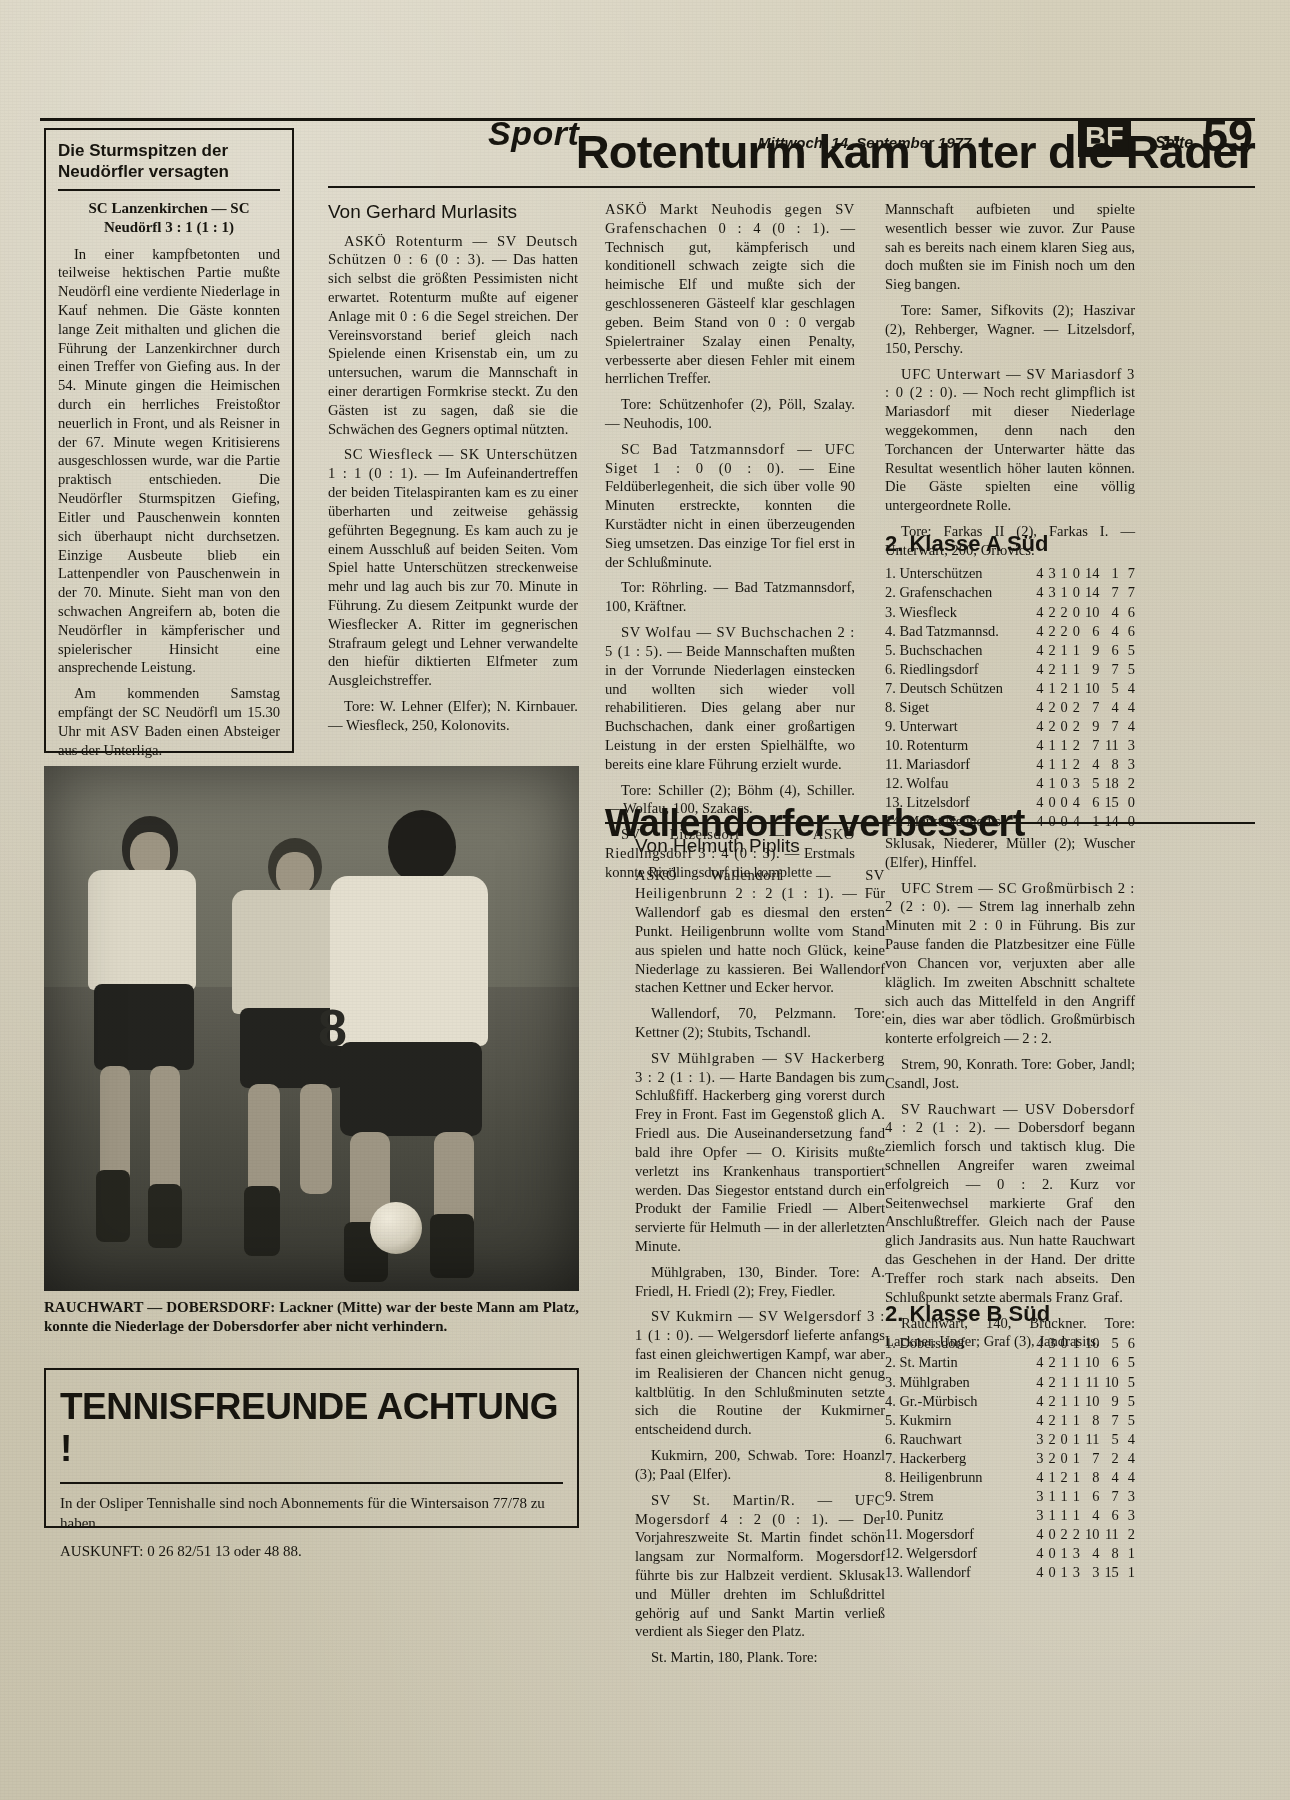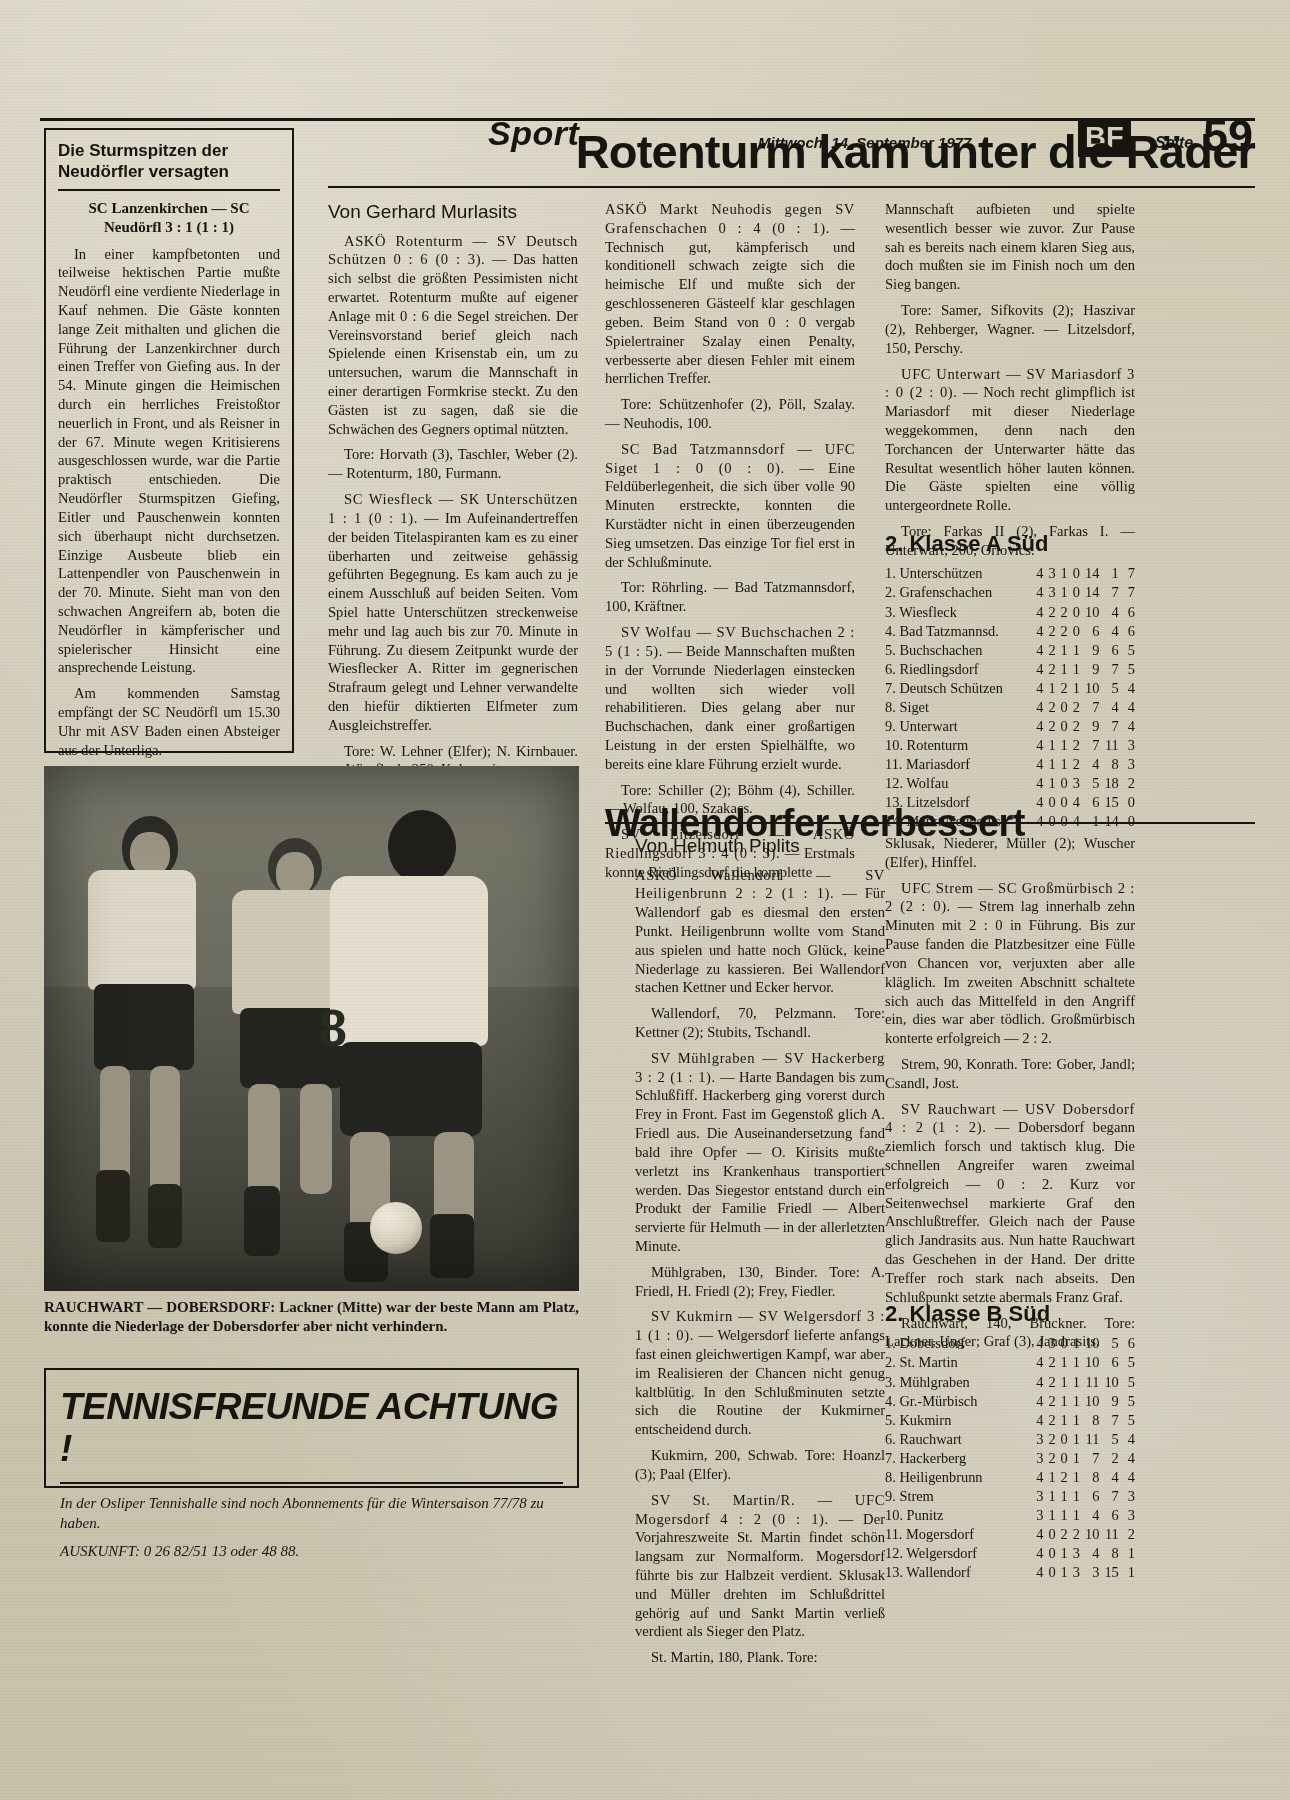--- a/index.html
+++ b/index.html
@@ -154,22 +154,22 @@
     letter-spacing:-.6px;line-height:1;
   }
   .hl2-rule{position:absolute;left:565px;top:822px;width:650px;height:2px;background:#17150f;}
 
   .c5{left:595px;top:834px;width:250px;}
   .c6{left:845px;top:834px;width:250px;}
   .c6b{left:845px;top:1290px;width:250px;}
 
   
   .boxT{
-    position:absolute;left:4px;top:1368px;width:535px;height:120px;
-    border:2px solid #17150f;box-sizing:border-box;padding:12px 14px;font-style:italic;
+    position:absolute;left:4px;top:1368px;width:535px;height:160px;
+    border:2px solid #17150f;box-sizing:border-box;padding:12px 14px;
   }
   .boxT h3{
     margin:4px 0 0 0;font-family:"Liberation Sans",sans-serif;
     font-weight:bold;font-size:37px;letter-spacing:-.5px;
   }
   .boxT .hr{height:2px;background:#17150f;margin:12px 0 10px 0;}
   .boxT p{margin:0 0 9px 0;font-size:15px;line-height:1.3;}
   .boxT p.ausk{margin:0;}
 </style>
 </head>
@@ -197,21 +197,20 @@
       </h2>
       <div class="hrule"></div>
       <div class="sub">SC Lanzenkirchen — SC Neudörfl 3 : 1 (1 : 1)</div>
       <p>In einer kampfbetonten und teilweise hektischen Partie mußte Neudörfl eine verdiente Niederlage in Kauf nehmen. Die Gäste konnten lange Zeit mithalten und glichen die Führung der Lanzenkirchner durch einen Treffer von Giefing aus. In der 54. Minute gingen die Heimischen durch ein herrliches Freistoßtor neuerlich in Front, und als Reisner in der 67. Minute wegen Kritisierens ausgeschlossen wurde, war die Partie praktisch entschieden. Die Neudörfler Sturmspitzen Giefing, Eitler und Pauschenwein konnten sich überhaupt nicht durchsetzen. Einzige Ausbeute blieb ein Lattenpendler von Pauschenwein in der 70. Minute. Sieht man von den schwachen Angreifern ab, boten die Neudörfler in kämpferischer und spielerischer Hinsicht eine ansprechende Leistung.</p>
       <p>Am kommenden Samstag empfängt der SC Neudörfl um 15.30 Uhr mit ASV Baden einen Absteiger aus der Unterliga.</p>
     </div>
 
     <div class="col c2">
       <p class="byline noind">Von Gerhard Murlasits</p>
       <p><b class="sp">ASKÖ Rotenturm — SV Deutsch Schützen 0 : 6 (0 : 3).</b><span> — Das hatten sich selbst die größten Pessimisten nicht erwartet. Rotenturm mußte auf eigener Anlage mit 0 : 6 die Segel streichen. Der Vereinsvorstand berief gleich nach Spielende einen Krisenstab ein, um zu untersuchen, warum die Mannschaft in einer derartigen Formkrise steckt. Zu den Gästen ist zu sagen, daß sie die Schwächen des Gegners optimal nützten.</span></p>
-      <p><b>Tore:</b><span> Horvath (3), Taschler, Weber (2). — Rotenturm, 180, Furmann.</span></p>
       <p><b class="sp">SC Wiesfleck — SK Unterschützen 1 : 1 (0 : 1).</b><span> — Im Aufeinandertreffen der beiden Titelaspiranten kam es zu einer überharten und zeitweise gehässig geführten Begegnung. Es kam auch zu je einem Ausschluß auf beiden Seiten. Vom Spiel hatte Unterschützen streckenweise mehr und lag auch bis zur 70. Minute in Führung. Zu diesem Zeitpunkt wurde der Wiesflecker A. Ritter im gegnerischen Strafraum gelegt und Lehner verwandelte den hiefür diktierten Elfmeter zum Ausgleichstreffer.</span></p>
       <p><b>Tore:</b><span> W. Lehner (Elfer); N. Kirnbauer. — Wiesfleck, 250, Kolonovits.</span></p>
     </div>
 
     <div class="col c3">
       <p class="noind"><b class="sp">ASKÖ Markt Neuhodis gegen SV Grafenschachen 0 : 4 (0 : 1).</b><span> — Technisch gut, kämpferisch und konditionell schwach zeigte sich die heimische Elf und mußte sich der geschlosseneren Gästeelf klar geschlagen geben. Beim Stand von 0 : 0 vergab Spielertrainer Szalay einen Penalty, verbesserte aber diesen Fehler mit einem herrlichen Treffer.</span></p>
       <p><b>Tore:</b><span> Schützenhofer (2), Pöll, Szalay. — Neuhodis, 100.</span></p>
       <p><b class="sp">SC Bad Tatzmannsdorf — UFC Siget 1 : 0 (0 : 0).</b><span> — Eine Feldüberlegenheit, die sich über volle 90 Minuten erstreckte, konnten die Kurstädter nicht in einen überzeugenden Sieg umsetzen. Das einzige Tor fiel erst in der Schlußminute.</span></p>
       <p><b>Tor:</b><span> Röhrling. — Bad Tatzmannsdorf, 100, Kräftner.</span></p>
       <p><b class="sp">SV Wolfau — SV Buchschachen 2 : 5 (1 : 5).</b><span> — Beide Mannschaften mußten in der Vorrunde Niederlagen einstecken und wollten sich wieder voll rehabilitieren. Dies gelang aber nur Buchschachen, dank einer großartigen Leistung in der ersten Spielhälfte, wo bereits eine klare Führung erzielt wurde.</span></p>

